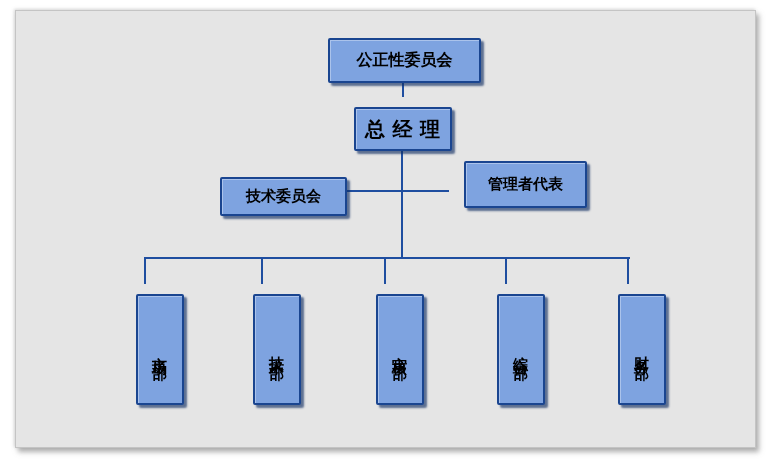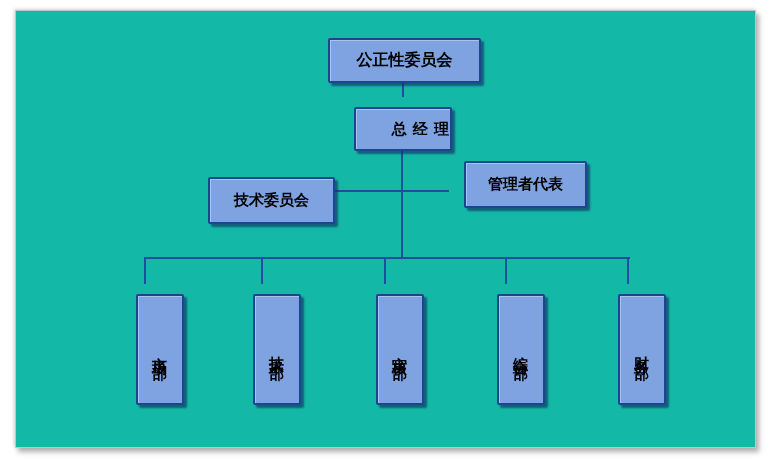--- a/index.html
+++ b/index.html
@@ -10,21 +10,21 @@
     background: #ffffff;
     font-family: "Liberation Sans", "DejaVu Sans", sans-serif;
     overflow: hidden;
   }
   .canvas {
     position: absolute;
     left: 15px;
     top: 10px;
     width: 739px;
     height: 436px;
-    background: #14b8a6;
+    background: #e5e5e5;
     border: 1px solid #c4c4c4;
     box-shadow: 3px 4px 5px rgba(110,110,110,0.55), -1px -1px 3px rgba(170,170,170,0.45);
   }
   .connector {
     position: absolute;
     background: #1f4ea0;
   }
   .node {
     position: absolute;
     background: #7ea3e0;
@@ -32,22 +32,22 @@
     border-radius: 2px;
     box-shadow: 3px 3px 2px rgba(18,48,100,0.65), inset 1px 1px 0 rgba(255,255,255,0.35);
     display: flex;
     align-items: center;
     justify-content: center;
     color: #000000;
     font-weight: bold;
     box-sizing: border-box;
   }
   .node-root   { left: 312px; top:  27px; width: 153px; height: 45px; font-size: 16px; }
-  .node-gm     { left: 338px; top:  96px; width:  98px; height: 44px; font-size: 15px; letter-spacing: 1px; justify-content: flex-end; }
-  .node-tech-c { left: 192px; top: 166px; width: 127px; height: 47px; font-size: 15px; }
+  .node-gm     { left: 338px; top:  96px; width:  98px; height: 44px; font-size: 20px; letter-spacing: 1px; }
+  .node-tech-c { left: 204px; top: 166px; width: 127px; height: 39px; font-size: 15px; }
   .node-rep    { left: 448px; top: 150px; width: 123px; height: 47px; font-size: 15px; }
   .node-dept   { top: 283px; width: 48px; height: 111px; font-size: 15px; }
   .node-dept .vtext {
     writing-mode: vertical-rl;
     text-orientation: upright;
     letter-spacing: 4px;
     line-height: 1;
   }
   .dept-0 { left: 120px; }
   .dept-1 { left: 237px; }

